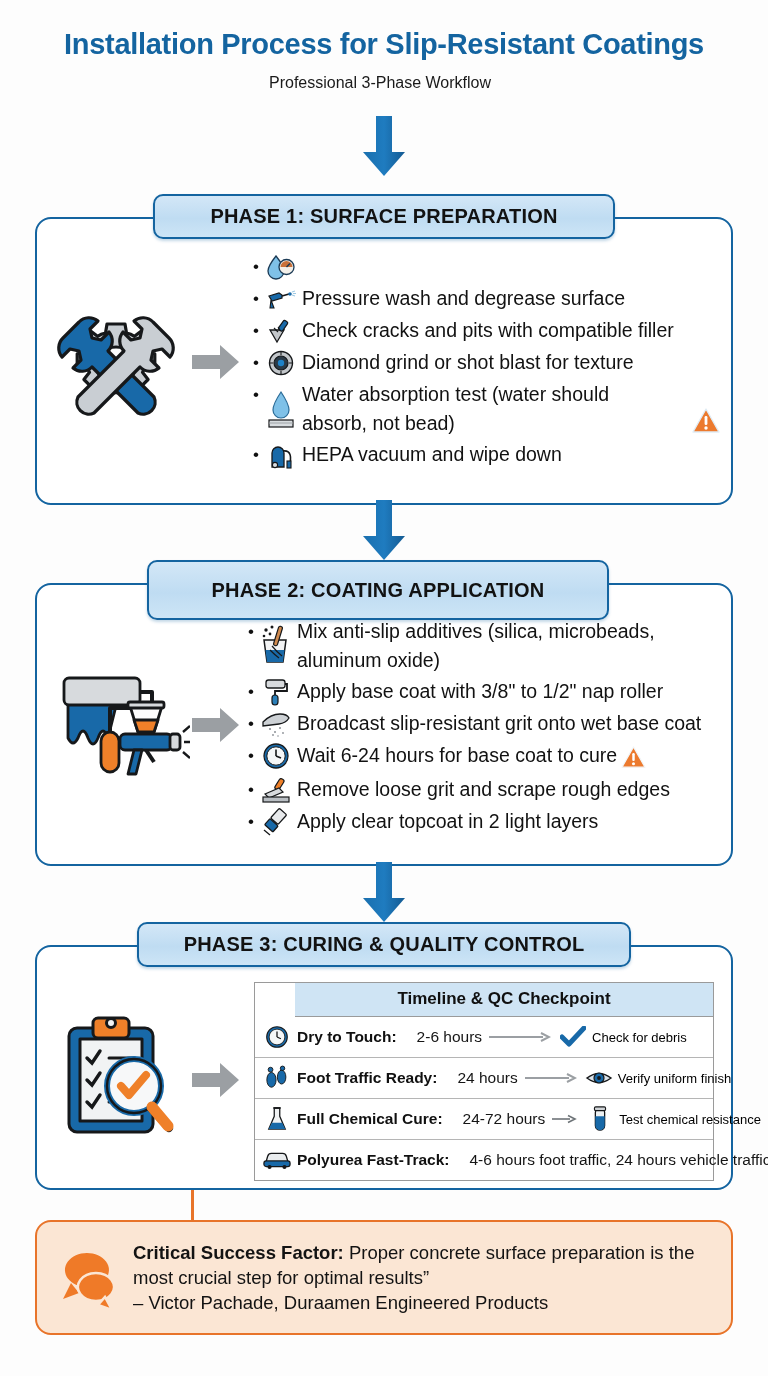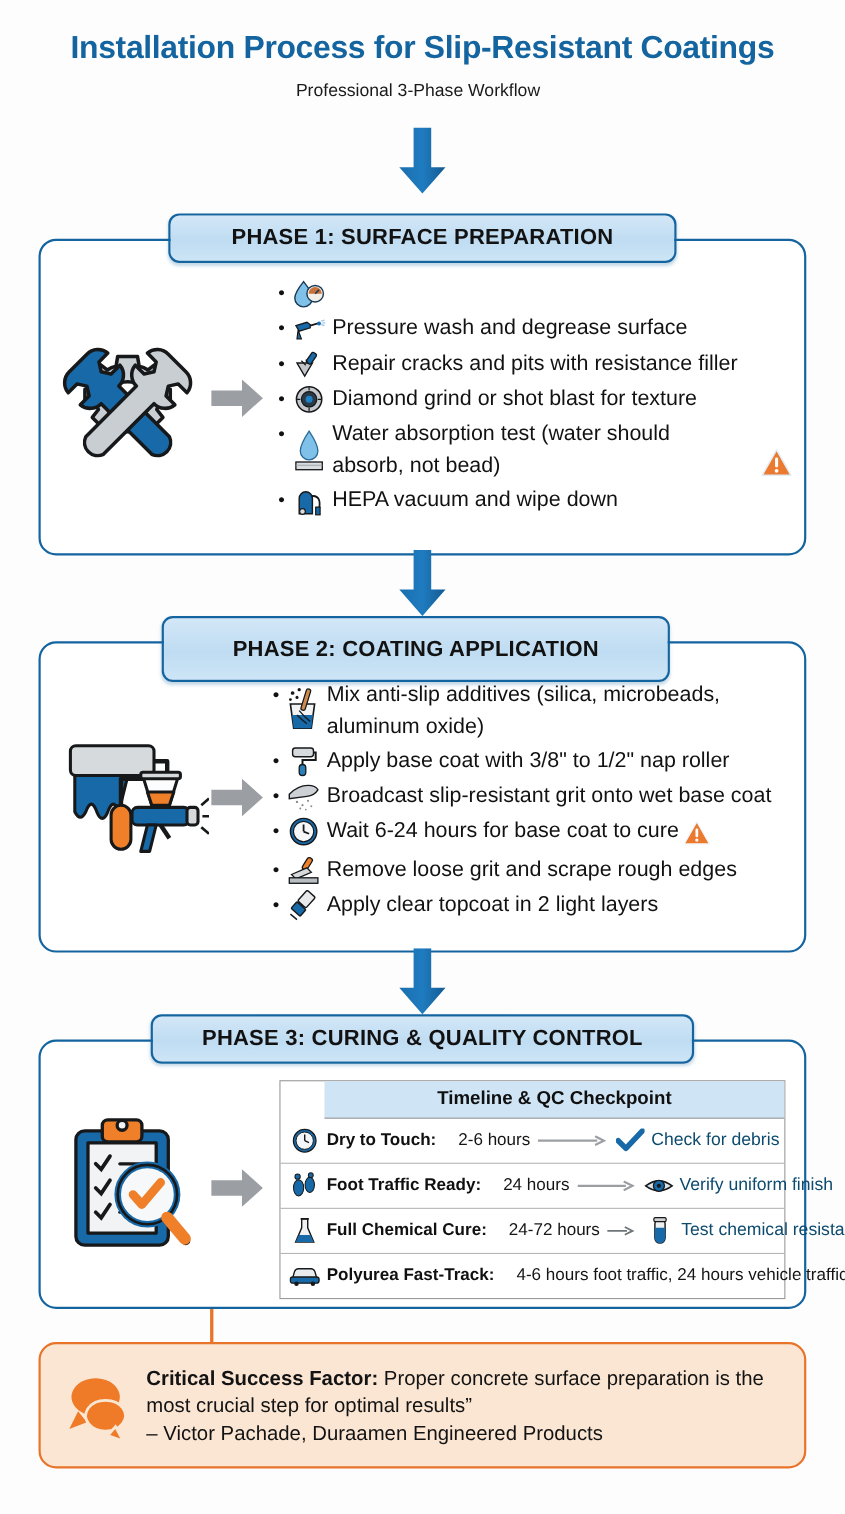--- a/index.html
+++ b/index.html
@@ -95,21 +95,21 @@
     padding:6px 8px;
     min-height:28px;
     text-align:right;
   }
   .qc-row:last-child{border-bottom:none;}
   .qc-ico{flex:0 0 28px;width:28px;height:26px;display:flex;align-items:center;justify-content:center;margin-right:6px;}
   .qc-label{font-weight:bold;font-size:15.5px;color:#101010;white-space:nowrap;}
   .qc-value{font-size:15.5px;color:#151515;margin-left:20px;white-space:nowrap;}
   .qc-arrow{margin:0 7px;display:flex;align-items:center;}
   .qc-check{flex:0 0 30px;display:flex;align-items:center;justify-content:center;margin-right:4px;}
-  .qc-result{font-size:16px;color:#0c4a6e;white-space:nowrap;}
+  .qc-result{font-size:13px;color:#000000;white-space:nowrap;}
 
   
   .quote-box{
     position:absolute;
     border:2.5px solid #e8742a;
     border-radius:16px;
     background:#fbe6d4;
     box-sizing:border-box;
     display:flex;align-items:center;
   }
@@ -194,21 +194,21 @@
 
     <div class="step">
       <span class="bullet">•</span>
       <span class="step-icon">
         <svg width="30" height="26" viewBox="0 0 30 26">
           <path d="M4 12 L18 12 L11 24 Z" fill="#c3c7cb" stroke="#16181a" stroke-width="1.3"></path>
           <rect x="15" y="2" width="5" height="11" rx="1.6" transform="rotate(35 17 7)" fill="#1869a8" stroke="#16181a" stroke-width="1.2"></rect>
           <path d="M8 10 l4 4 M12 9 l2 3" stroke="#16181a" stroke-width="1.1" fill="none"></path>
         </svg>
       </span>
-      <span class="step-text">Repair cracks and pits with resistance filler</span>
+      <span class="step-text">Check cracks and pits with compatible filler</span>
     </div>
 
     <div class="step">
       <span class="bullet">•</span>
       <span class="step-icon">
         <svg width="30" height="26" viewBox="0 0 30 26">
           <circle cx="15" cy="13" r="11.5" fill="#c3c7cb" stroke="#16181a" stroke-width="1.4"></circle>
           <circle cx="15" cy="13" r="7" fill="#2b3a47" stroke="#16181a" stroke-width="1.2"></circle>
           <circle cx="15" cy="13" r="3.2" fill="#1f82c7"></circle>
           <path d="M15 2 l0 3 M26 13 l-3 0 M15 24 l0-3 M4 13 l3 0" stroke="#16181a" stroke-width="1.1"></path>

